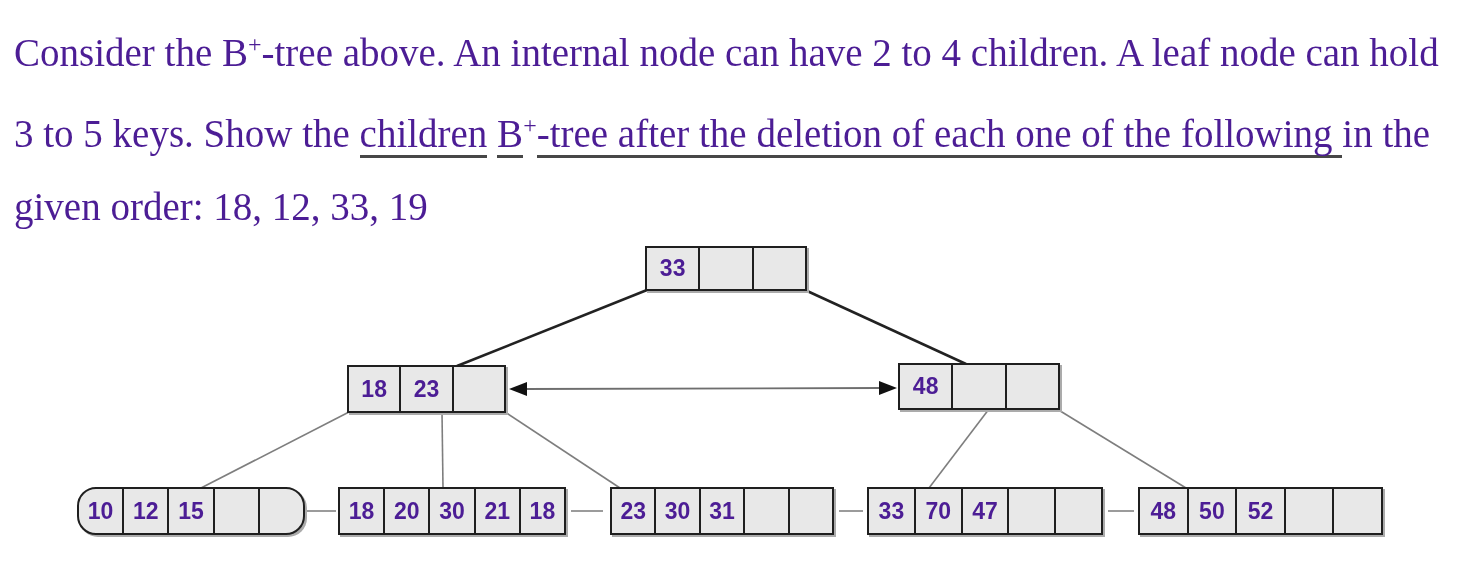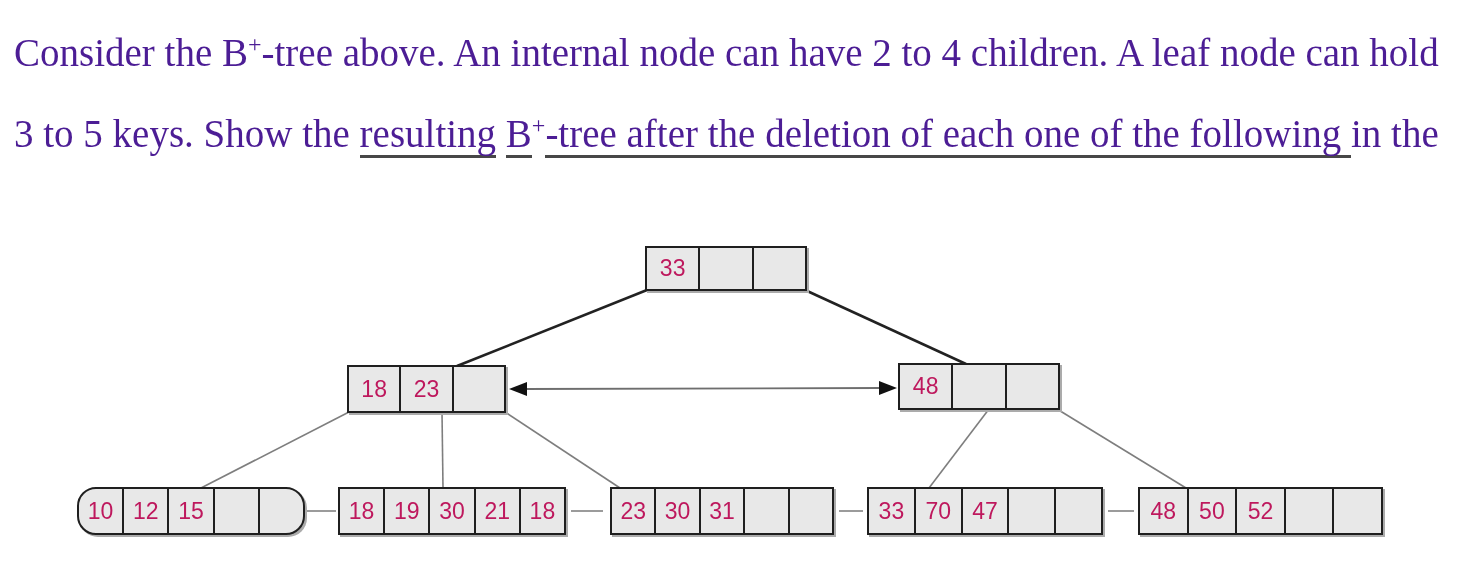--- a/index.html
+++ b/index.html
@@ -36,23 +36,23 @@
     background: #e8e8e8;
     border: 2px solid #1f1f1f;
     box-shadow: 2px 2px 0 #ababab;
   }
   .cell {
     flex: 1 1 0;
     display: flex;
     align-items: center;
     justify-content: center;
     font-family: "Liberation Sans", sans-serif;
-    font-weight: 400;
+    font-weight: 700;
     font-size: 23px;
-    color: #be185d;
+    color: #4c1d95;
   }
   .cell + .cell { border-left: 2px solid #1f1f1f; }
 
   #node-root      { left: 645px;  top: 246px; width: 162px; height: 45px; }
   #node-int-left  { left: 347px;  top: 365px; width: 159px; height: 48px; }
   #node-int-right { left: 898px;  top: 363px; width: 162px; height: 47px; }
   #node-leaf-0    { left: 77px;   top: 487px; width: 228px; height: 48px; border-radius: 19px; }
   #node-leaf-1    { left: 338px;  top: 487px; width: 228px; height: 48px; }
   #node-leaf-2    { left: 610px;  top: 487px; width: 224px; height: 48px; }
   #node-leaf-3    { left: 867px;  top: 487px; width: 236px; height: 48px; }
@@ -61,21 +61,22 @@
   #edges {
     position: absolute;
     left: 0; top: 0;
   }
 </style>
 </head>
 <body>
 
 <div class="question">
   <span>Consider the B</span><span class="sup">+</span><span>-tree above. An internal node can have 2 to 4 children. A leaf node can hold</span><br>
-  <span>3 to 5 keys. Show the </span><span class="ul">resulting</span><span> </span><span class="ul">B</span><span class="sup">+</span><span class="ul">-tree after the deletion of each one of the following </span><span>in the</span><br>
+  <span>3 to 5 keys. Show the </span><span class="ul">children</span><span> </span><span class="ul">B</span><span class="sup">+</span><span class="ul">-tree after the deletion of each one of the following </span><span>in the</span><br>
+  <span>given order: 18, 12, 33, 19</span>
 </div>
 
 <svg id="edges" width="1470" height="588" viewBox="0 0 1470 588">
 
   <line x1="647" y1="290" x2="457" y2="366" stroke="#222222" stroke-width="2.6"></line>
   <line x1="805" y1="290" x2="966" y2="364" stroke="#222222" stroke-width="2.6"></line>
 
   <line x1="524" y1="389" x2="882" y2="388" stroke="#6e6e6e" stroke-width="1.8"></line>
   <polygon points="509,389 527,382 527,396" fill="#111111"></polygon>
   <polygon points="897,388 879,381 879,395" fill="#111111"></polygon>
@@ -113,21 +114,21 @@
 <div class="node" id="node-leaf-0">
   <span class="cell">10</span>
   <span class="cell">12</span>
   <span class="cell">15</span>
   <span class="cell"></span>
   <span class="cell"></span>
 </div>
 
 <div class="node" id="node-leaf-1">
   <span class="cell">18</span>
-  <span class="cell">19</span>
+  <span class="cell">20</span>
   <span class="cell">30</span>
   <span class="cell">21</span>
   <span class="cell">18</span>
 </div>
 
 <div class="node" id="node-leaf-2">
   <span class="cell">23</span>
   <span class="cell">30</span>
   <span class="cell">31</span>
   <span class="cell"></span>

